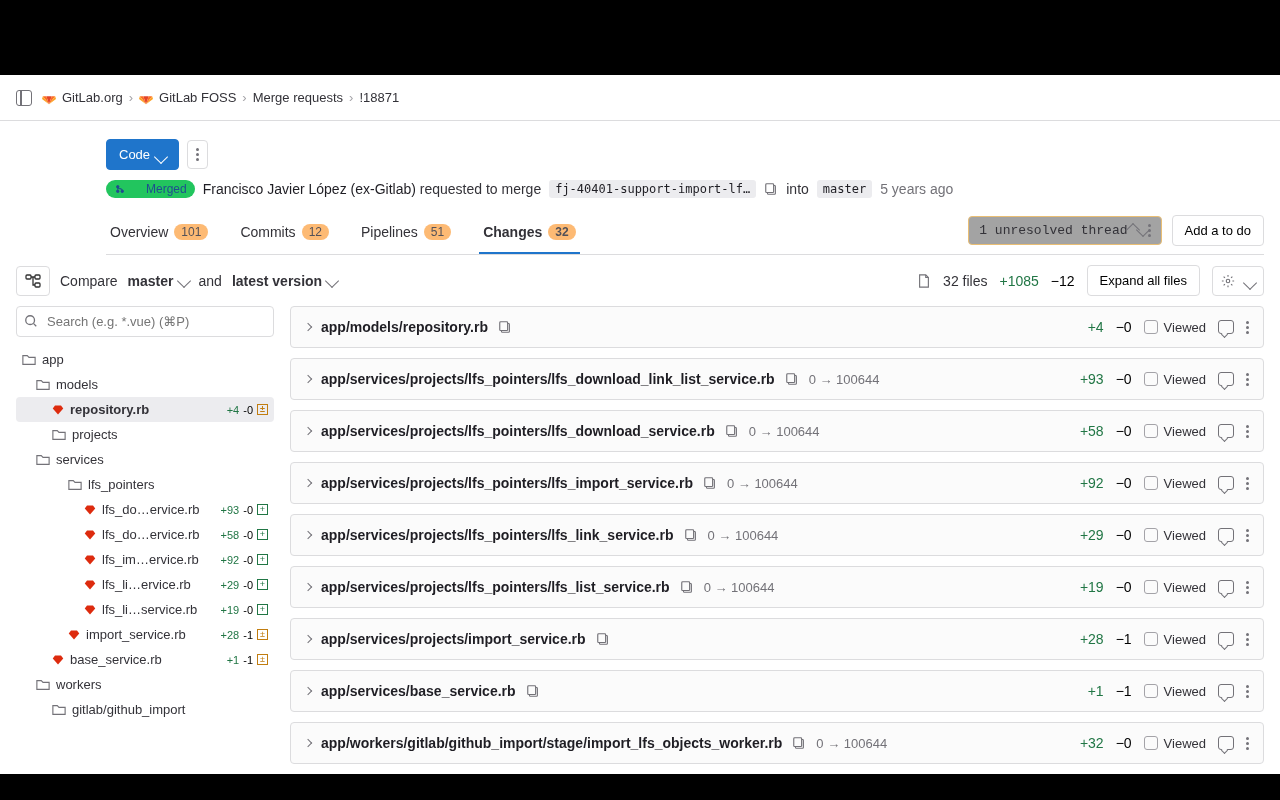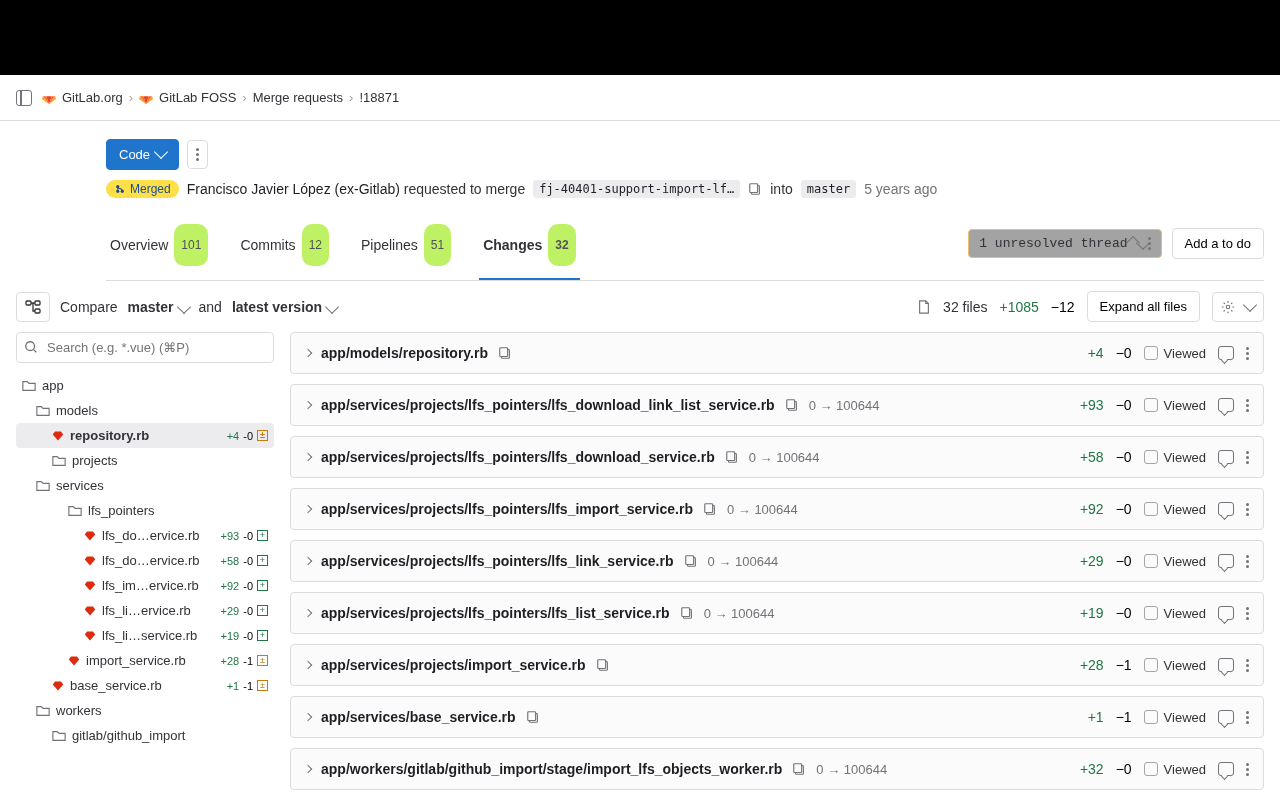--- a/index.html
+++ b/index.html
@@ -10,35 +10,35 @@
 .sidebar-toggle::before { content: ''; position: absolute; left: 3px; top: 0; bottom: 0; width: 1.5px; background: #737278; }
 .breadcrumbs { display: flex; align-items: center; gap: 6px; font-size: 13px; color: #737278; }
 .breadcrumbs a { color: #333238; text-decoration: none; }
 .breadcrumbs .sep { color: #a4a3a8; }
 .gitlab-icon { width: 14px; height: 14px; display: inline-flex; align-items: center; justify-content: center; }
 .gitlab-icon svg { width: 14px; height: 14px; }
 .content { padding: 0 16px 0 106px; max-width: 1280px; }
 .mr-title-row { display: flex; align-items: center; justify-content: space-between; padding-top: 18px; }
 .mr-title { font-size: 26px; font-weight: 700; color: #1f1e24; }
 .mr-actions { display: flex; align-items: center; gap: 8px; }
-.btn { border: 1px solid #dcdcde; background: #fff; border-radius: 4px; padding: 7px 12px; font-size: 13px; cursor: pointer; display: inline-flex; align-items: flex-start; gap: 6px; }
+.btn { border: 1px solid #dcdcde; background: #fff; border-radius: 4px; padding: 7px 12px; font-size: 13px; cursor: pointer; display: inline-flex; align-items: flex-end; gap: 6px; }
 .btn-primary { background: #1f75cb; border-color: #1f75cb; color: #fff; }
 .btn-icon { padding: 7px 8px; }
 .kebab { display: inline-flex; flex-direction: column; gap: 2px; }
 .kebab span { width: 3px; height: 3px; background: #737278; border-radius: 50%; }
 .mr-meta { display: flex; align-items: center; gap: 8px; padding: 10px 0 0 0; font-size: 14px; flex-wrap: wrap; }
-.badge-merged { background: #fde047; color: #1f4d8f; padding: 2px 8px; border-radius: 12px; font-size: 12px; display: inline-flex; align-items: center; gap: 4px; }
+.badge-merged { background: #22c55e; color: #1f4d8f; padding: 2px 8px; border-radius: 12px; font-size: 12px; display: inline-flex; align-items: center; gap: 20px; }
 .author-link { color: #1f1e24; font-weight: 500; }
 .branch-pill { background: #ececef; font-family: "SFMono-Regular", Consolas, monospace; font-size: 12px; padding: 2px 6px; border-radius: 3px; color: #1f1e24; }
 .copy-icon { width: 14px; height: 14px; display: inline-block; cursor: pointer; }
 .tabs { display: flex; align-items: center; border-bottom: 1px solid #dcdcde; margin-top: 14px; justify-content: space-between; }
 .tabs-left { display: flex; gap: 24px; }
 .tab { padding: 12px 4px; cursor: pointer; display: flex; align-items: center; gap: 6px; color: #333238; border-bottom: 2px solid transparent; }
 .tab.active { border-bottom-color: #1f75cb; font-weight: 600; }
-.tab-count { background: #bef264; padding: 14px 7px; border-radius: 10px; font-size: 12px; color: #535158; }
+.tab-count { background: #fdba74; padding: 1px 7px; border-radius: 10px; font-size: 12px; color: #535158; }
 .tabs-right { display: flex; align-items: center; gap: 10px; padding-bottom: 6px; }
 .thread-box { background: #a3a3a3; border: 1px solid #e9be74; border-radius: 4px; padding: 6px 10px; display: flex; align-items: center; gap: 0; font-size: 13px; font-family: Liberation Mono, monospace; }
 .chev { width: 10px; height: 10px; border-right: 1.5px solid #737278; border-bottom: 1.5px solid #737278; display: inline-block; }
 .chev-up { transform: rotate(-135deg); }
 .chev-down { transform: rotate(45deg); }
 .chev-right { transform: rotate(-45deg); width: 6px; height: 6px; border-right: 1.5px solid #737278; border-bottom: 1.5px solid #737278; }
 .compare-bar { display: flex; align-items: center; justify-content: space-between; padding: 10px 16px 10px 16px; }
 .compare-left { display: flex; align-items: center; gap: 10px; }
 .tree-toggle { border: 1px solid #dcdcde; border-radius: 4px; padding: 6px 8px; cursor: pointer; }
 .compare-right { display: flex; align-items: center; gap: 12px; }

